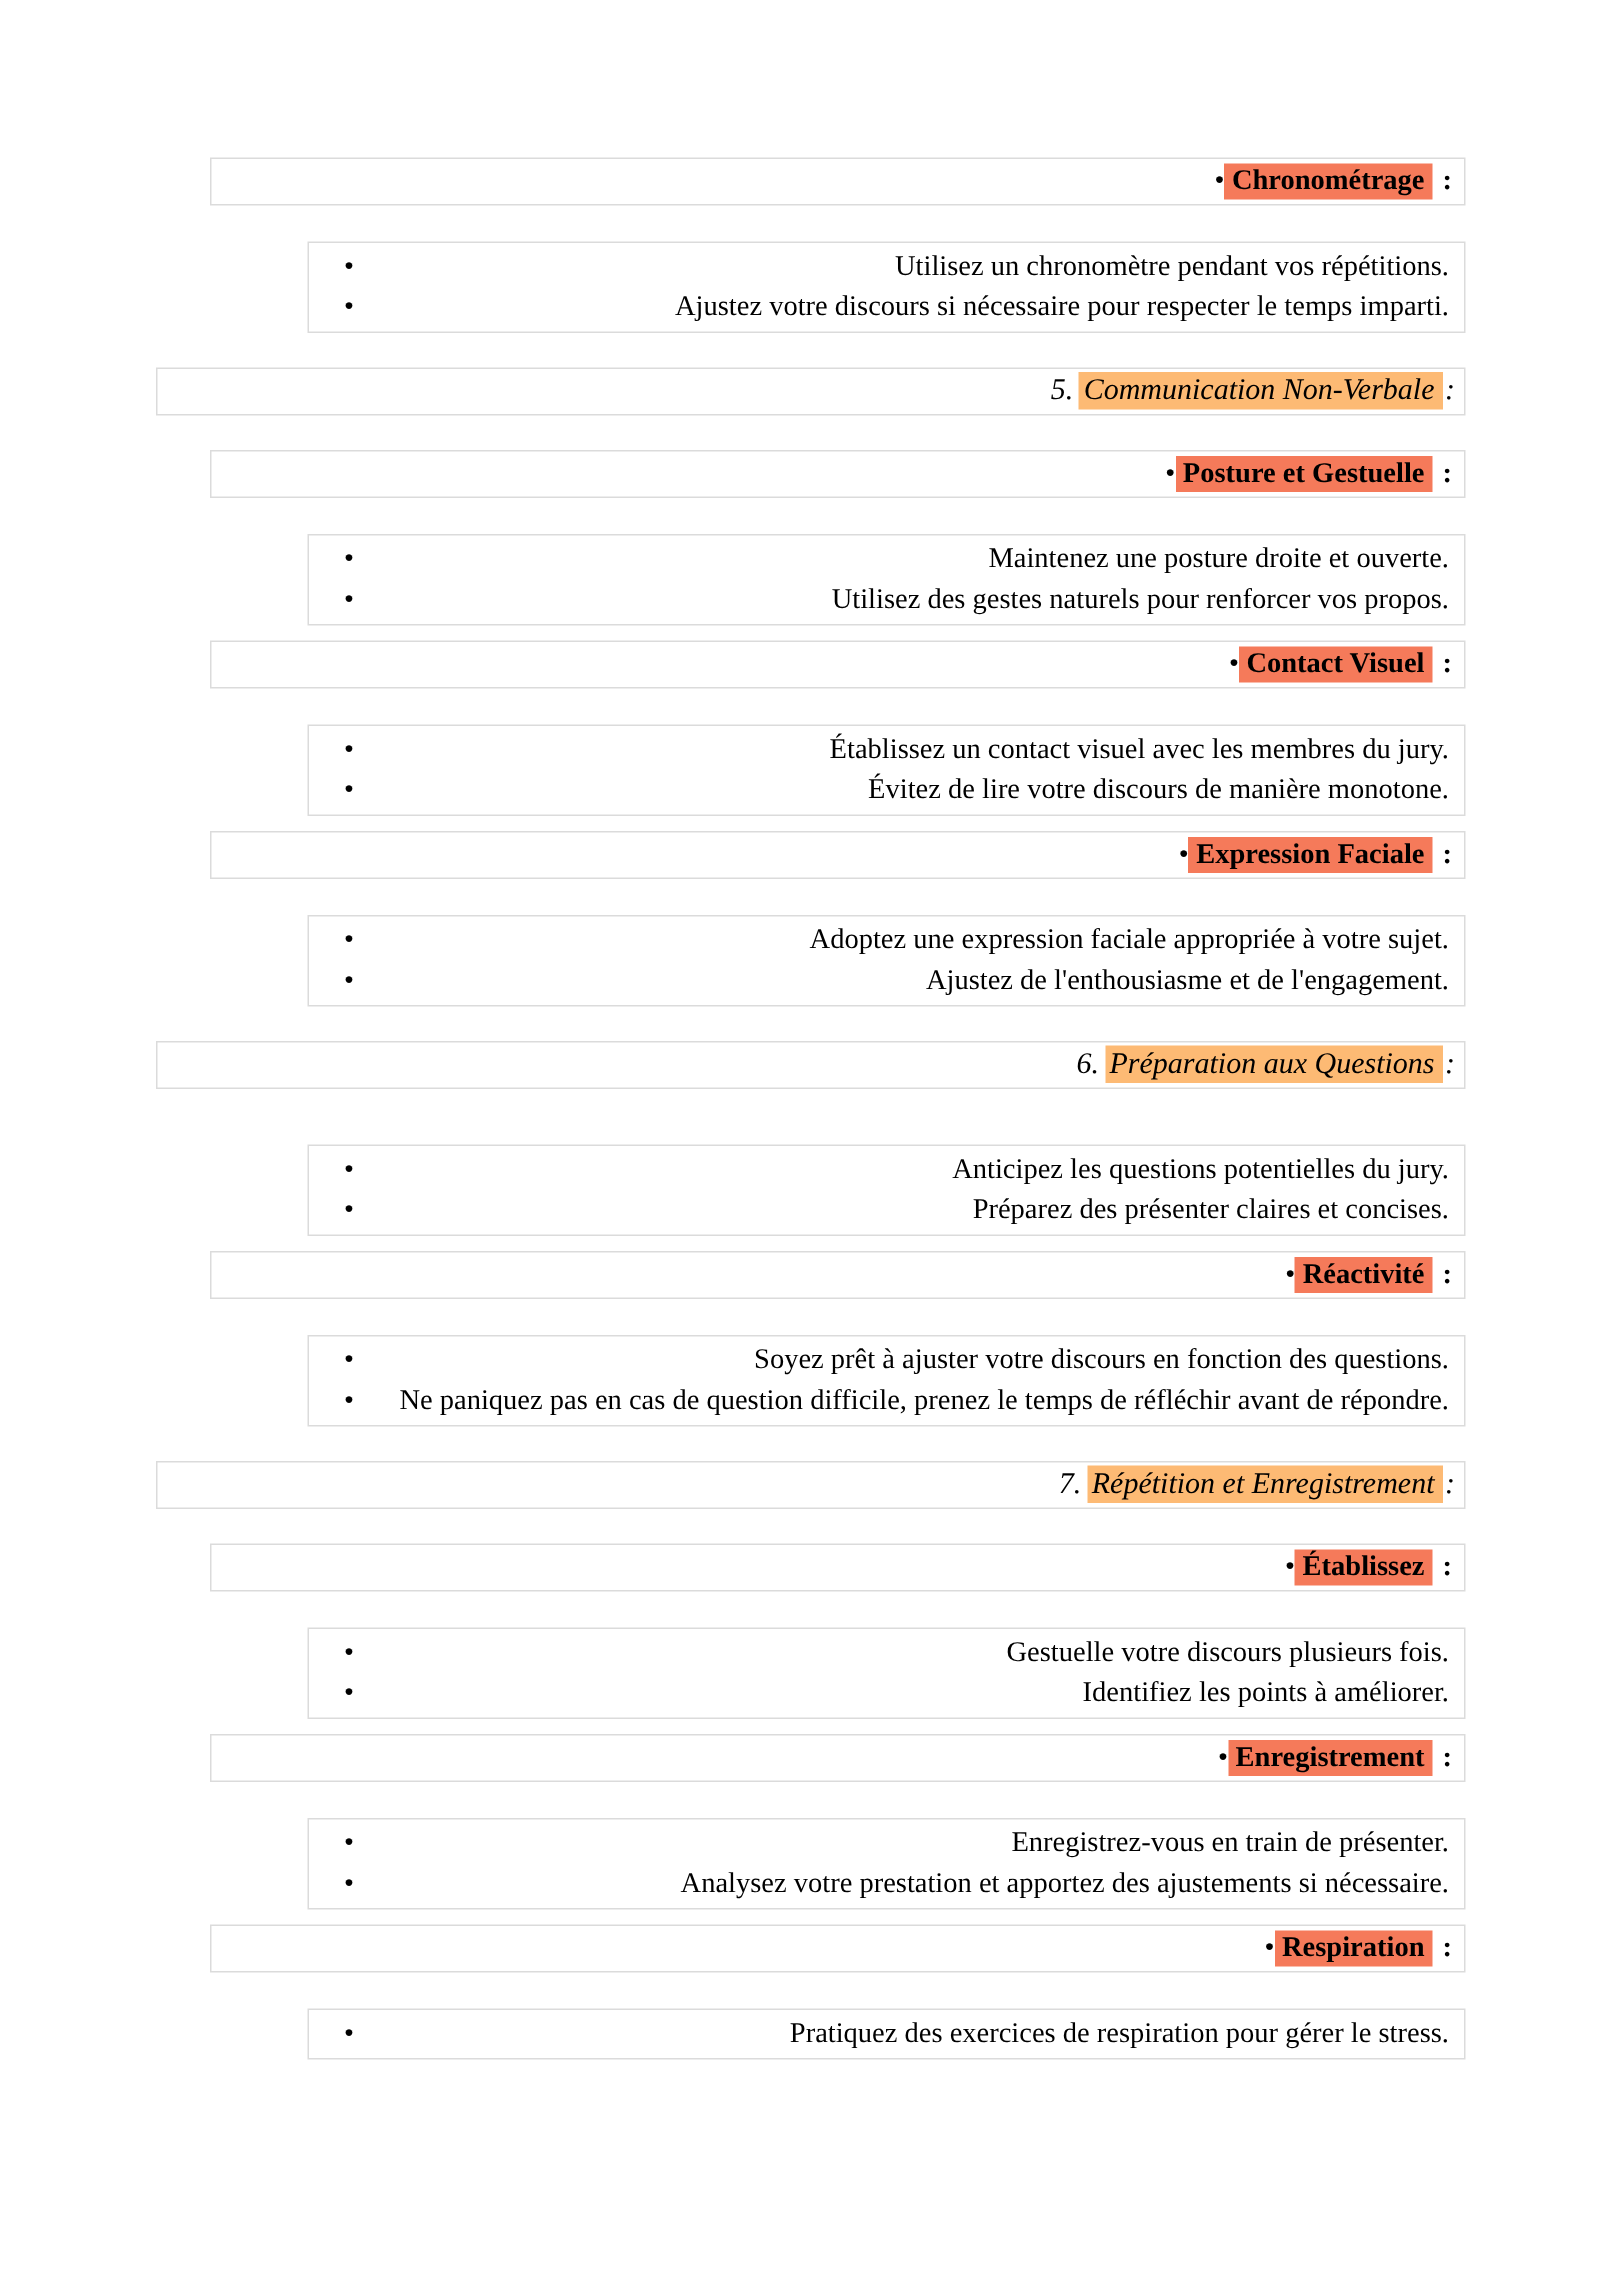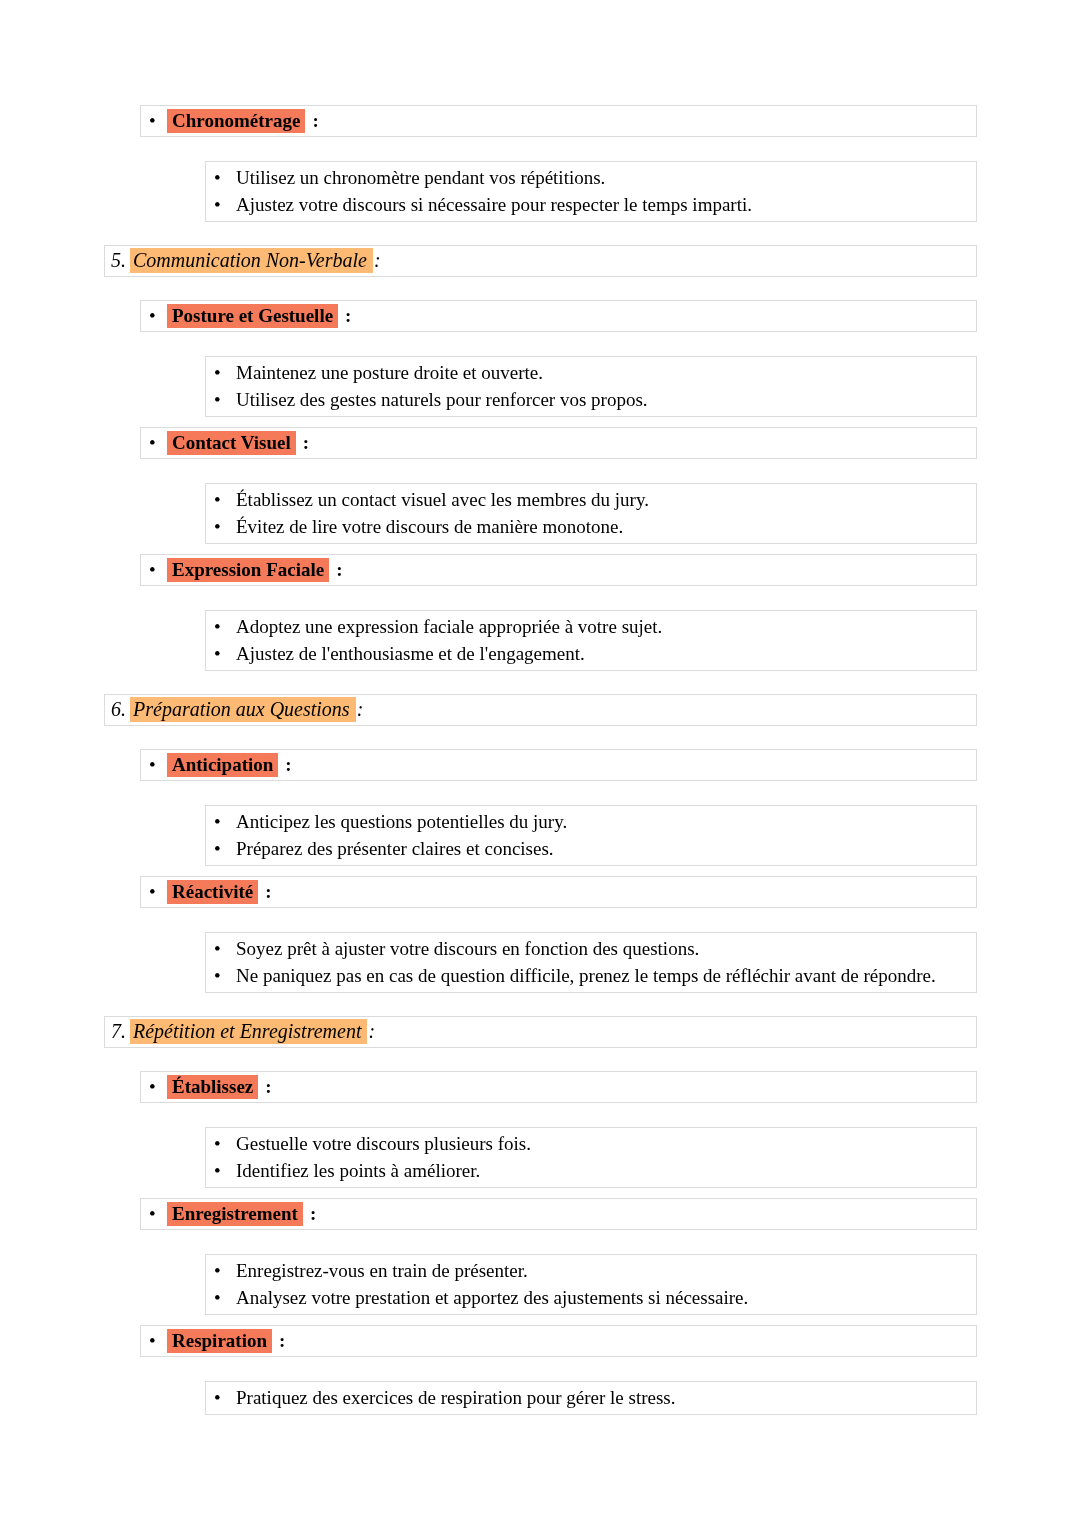--- a/index.html
+++ b/index.html
@@ -2,21 +2,21 @@
 <html><head>
 <meta charset="utf-8">
 <style>
   html,body{margin:0;padding:0;}
   body{
     width:1080px;height:1527px;background:#ffffff;overflow:hidden;
     font-family:"Liberation Serif","DejaVu Serif",serif;color:#000;
   }
   .doc{
     display:flex;flex-direction:column;gap:10px;
-    padding-top:105px;box-sizing:border-box;
+    padding-top:105px;box-sizing:border-box;text-align:right;
   }
   .block{
     box-sizing:border-box;border:1px solid #dbdbdb;background:#ffffff;
     margin-right:103px;
   }
   
   .section{
     margin-left:104px;margin-top:13px;margin-bottom:13px;
     padding:2px 6px 3px 6px;
     font-style:italic;font-size:20px;line-height:25px;
@@ -86,21 +86,20 @@
       <div class="li">
         <span class="bullet">•</span>
         <span class="txt">Adoptez une expression faciale appropriée à votre sujet.</span>
       </div>
       <div class="li">
         <span class="bullet">•</span>
         <span class="txt">Ajustez de l'enthousiasme et de l'engagement.</span>
       </div>
     </div>
     <div class="block section"><span class="num">6.</span><span class="hl-light">Préparation aux Questions</span><span class="colon">:</span></div>
-    <div class="block subheading"><span class="bullet">•</span><span class="hl-strong">Anticipation</span><span class="colon">:</span></div>
     <div class="block bullets">
       <div class="li">
         <span class="bullet">•</span>
         <span class="txt">Anticipez les questions potentielles du jury.</span>
       </div>
       <div class="li">
         <span class="bullet">•</span>
         <span class="txt">Préparez des présenter claires et concises.</span>
       </div>
     </div>

